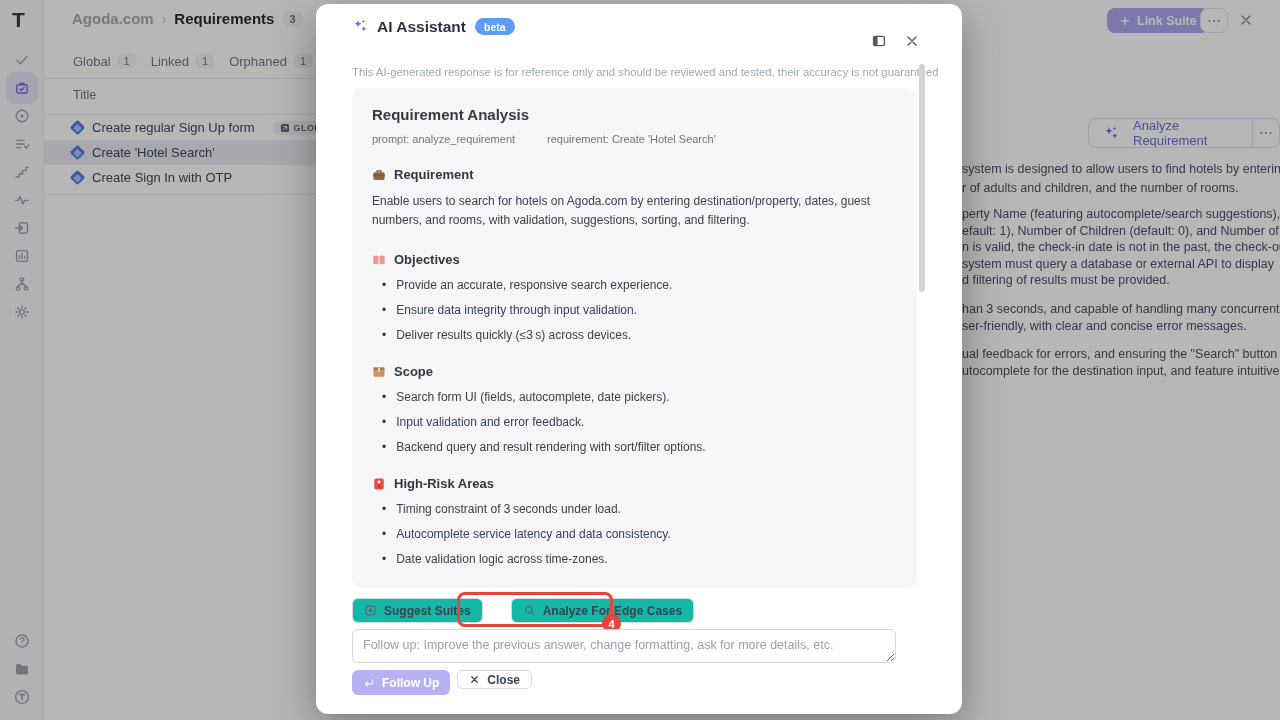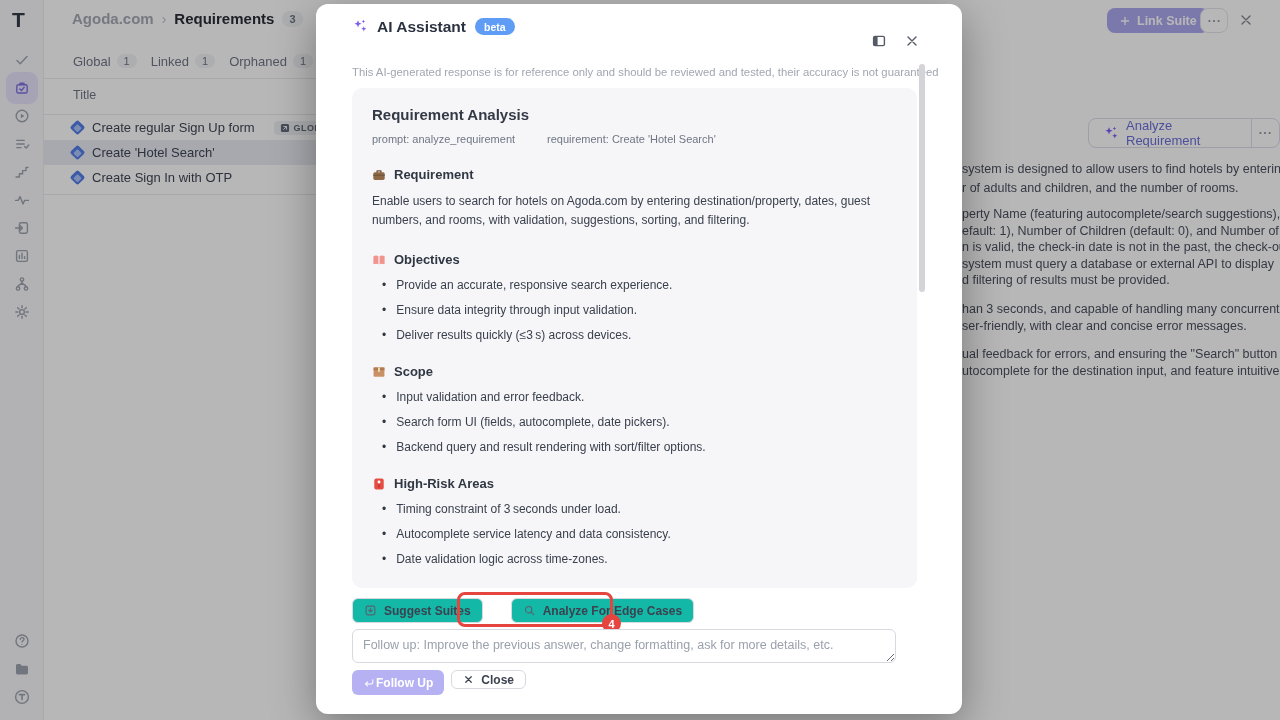--- a/index.html
+++ b/index.html
@@ -36,21 +36,21 @@
   .row.selected { background:#e9ebf1; }
   .row .title { white-space:nowrap; }
   .badge-global { margin-left:10px; display:flex; align-items:center; gap:4px; background:#eef0f3; border-radius:4px; padding:2px 6px; font-size:9px; font-weight:700; letter-spacing:.4px; color:#5f6673; }
 
   .diamond { width:11px; height:11px; transform:rotate(45deg); border-radius:2px; background:#4f7ae8; position:relative; flex:none; }
   .diamond::after { content:""; position:absolute; inset:2.5px; background:#a9c3f7; border-radius:1px; }
   .diamond.lg { width:13px; height:13px; }
 
   .detail { position:absolute; left:330px; top:40px; right:0; bottom:0; }
   .btn-analyze-req { position:absolute; left:758px; top:78px; height:30px; display:flex; align-items:center; background:#fff; border:1px solid #dcdce8; border-radius:8px; overflow:hidden; }
-  .btn-analyze-req .main { display:flex; align-items:center; gap:7px; padding:0 14px; font-size:13px; color:#666bd6; height:100%; }
+  .btn-analyze-req .main { display:flex; align-items:center; gap:14px; padding:0 14px; font-size:13px; color:#666bd6; height:100%; }
   .btn-analyze-req .sep { width:1px; height:100%; background:#dcdce8; }
   .btn-analyze-req .dots { width:30px; height:100%; display:flex; align-items:center; justify-content:center; color:#8a8f99; }
   .bg-line { position:absolute; left:632px; white-space:nowrap; font-size:12.5px; color:#464c59; }
 
   
   .dim { position:absolute; inset:0; background:rgba(15,16,20,0.30); }
 
   
   .modal { position:absolute; left:316px; top:4px; width:646px; height:710px; background:#fff; border-radius:12px; box-shadow:0 12px 44px rgba(0,0,0,.35); }
   .m-header { position:absolute; left:36px; top:14px; display:flex; align-items:flex-start; gap:9px; }
@@ -76,21 +76,21 @@
   .chip-btn { display:flex; align-items:center; gap:7px; height:25px; padding:0 11px; background:#14b8a6; border:1px solid #d7d9de; border-radius:6px; font-size:12px; font-weight:600; color:#3b4250; }
   .chip-btn .ic { color:#5a6170; display:flex; }
 
   .ann-box { position:absolute; left:141px; top:588px; width:156px; height:35px; border:3px solid #e5443f; border-radius:8px; pointer-events:none; }
   .ann-badge { position:absolute; left:286px; top:610px; width:19px; height:19px; border-radius:50%; background:#e5443f; color:#fff; font-size:11px; font-weight:700; display:flex; align-items:center; justify-content:center; }
 
   .m-followup { position:absolute; left:36px; top:625px; width:544px; height:34px; border:1px solid #d7d9de; border-radius:6px; resize:vertical; font-family:"Liberation Sans","DejaVu Sans",sans-serif; font-size:12.5px; padding:8px 10px; color:#3a414e; outline:none; }
   .m-followup::placeholder { color:#9aa1ac; }
 
   .m-bottom { position:absolute; left:36px; top:666px; display:flex; gap:7px; }
-  .btn-followup { display:flex; align-items:center; gap:1px; height:25px; padding:0 11px; background:#b6b1f2; border:none; border-radius:6px; color:#fff; font-size:12px; font-weight:600; }
+  .btn-followup { display:flex; align-items:center; gap:7px; height:25px; padding:0 11px; background:#b6b1f2; border:none; border-radius:6px; color:#fff; font-size:12px; font-weight:600; }
   .btn-close { display:flex; align-items:center; gap:7px; height:19px; padding:0 11px; background:#fff; border:1px solid #d7d9de; border-radius:6px; color:#3b4250; font-size:12px; font-weight:600; }
   svg { display:block; }
 </style>
 </head>
 <body>
 
 <div class="page">
   <div class="rail">
     <div class="logo-t">T</div>
     <div id="rail-top">
@@ -369,22 +369,22 @@
           <span class="emj">
             <svg width="14" height="14" viewBox="0 0 16 16" fill="none" stroke="currentColor" stroke-width="1.4" stroke-linecap="round" stroke-linejoin="round">
               <rect x="1.8" y="2.8" width="12.4" height="10.6" rx="1.4" fill="#c89266" stroke="none"></rect>
               <rect x="1.8" y="2.8" width="12.4" height="3.2" fill="#b07a4e" stroke="none"></rect>
               <rect x="6.9" y="2.8" width="2.2" height="5" fill="#ecddb4" stroke="none"></rect>
             </svg>
           </span>
           <span>Scope</span>
         </div>
         <ul class="bullets">
+          <li>Search form UI (fields, autocomplete, date pickers).</li>
           <li>Input validation and error feedback.</li>
-          <li>Search form UI (fields, autocomplete, date pickers).</li>
           <li>Backend query and result rendering with sort/filter options.</li>
         </ul>
         <div class="sec-h">
           <span class="emj">
             <svg width="14" height="14" viewBox="0 0 16 16" fill="none" stroke="currentColor" stroke-width="1.4" stroke-linecap="round" stroke-linejoin="round">
               <rect x="2.6" y="1.8" width="10.8" height="12.4" rx="2.2" fill="#e54d42" stroke="none"></rect>
               <circle cx="8" cy="5.6" r="1.7" fill="#fff" stroke="none"></circle>
               <rect x="6.9" y="8.2" width="2.2" height="4" rx="1" fill="#c03a31" stroke="none"></rect>
             </svg>
           </span>

